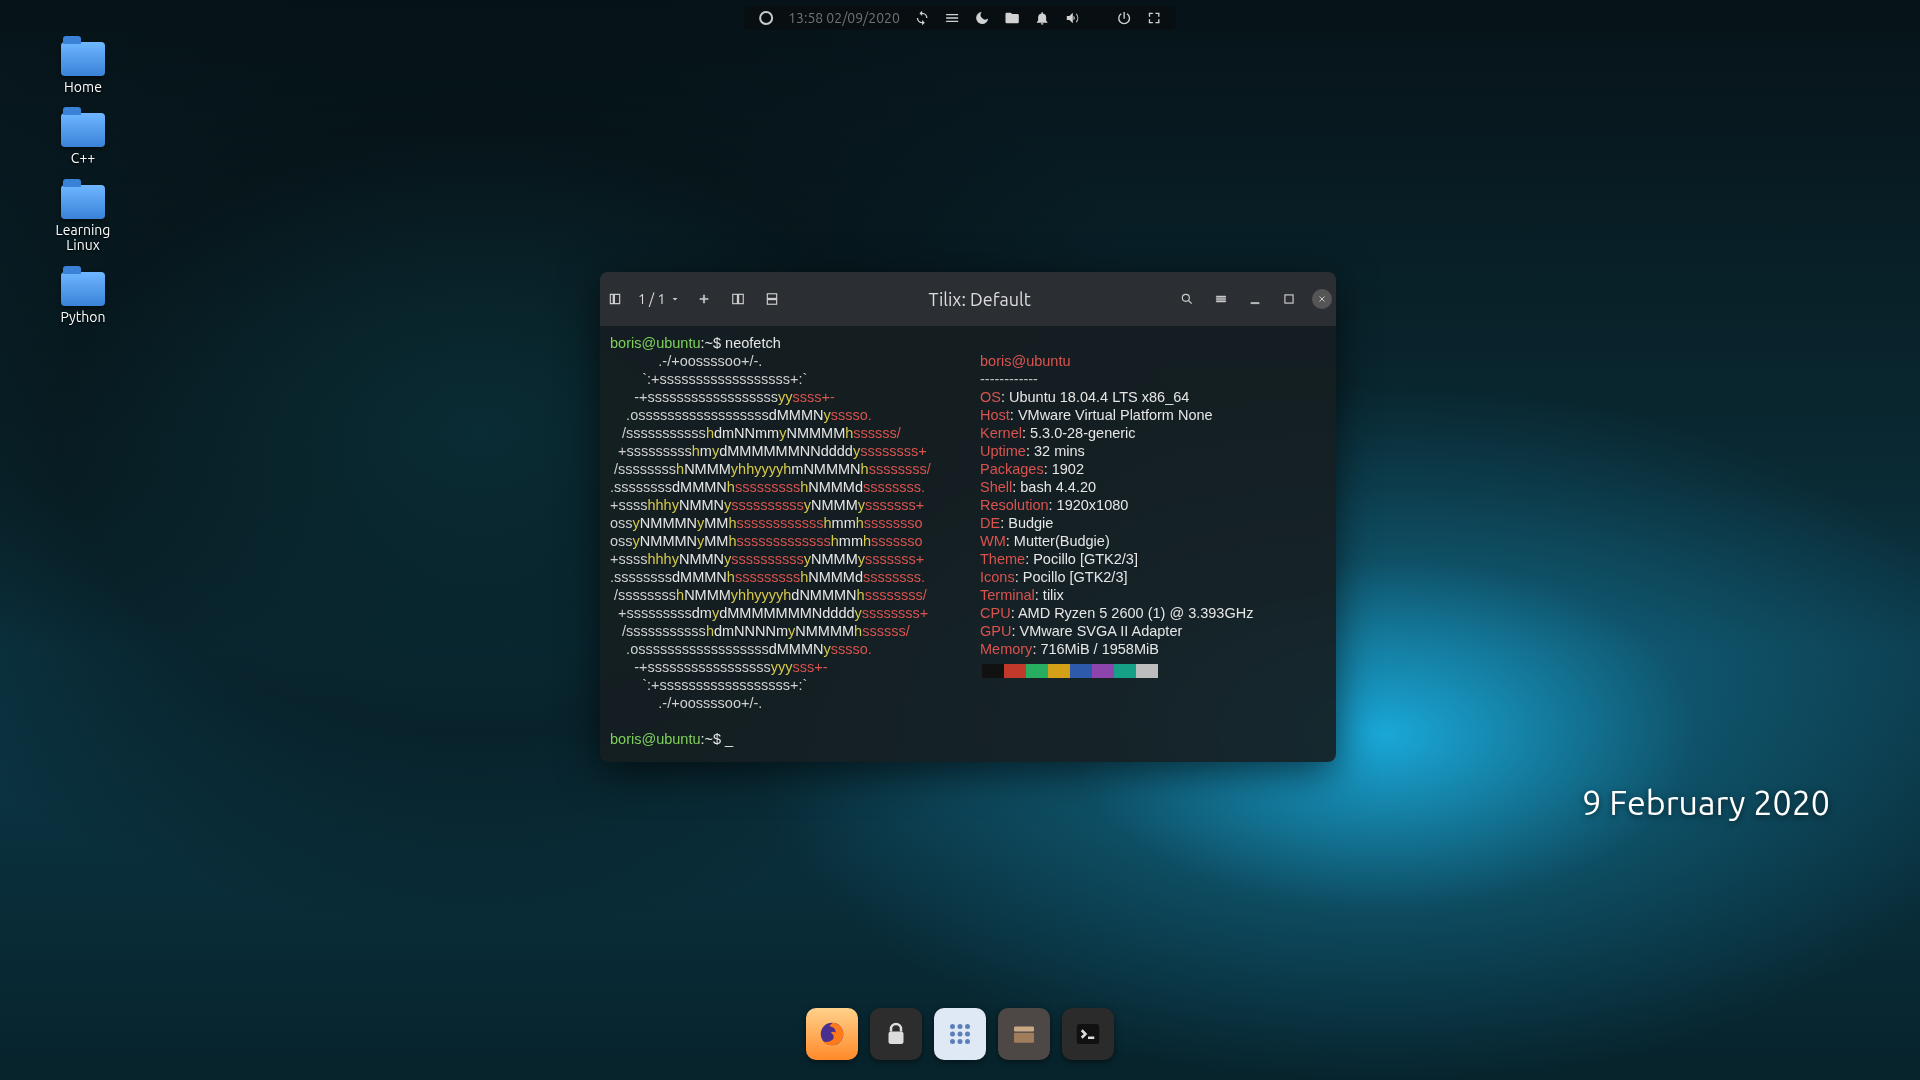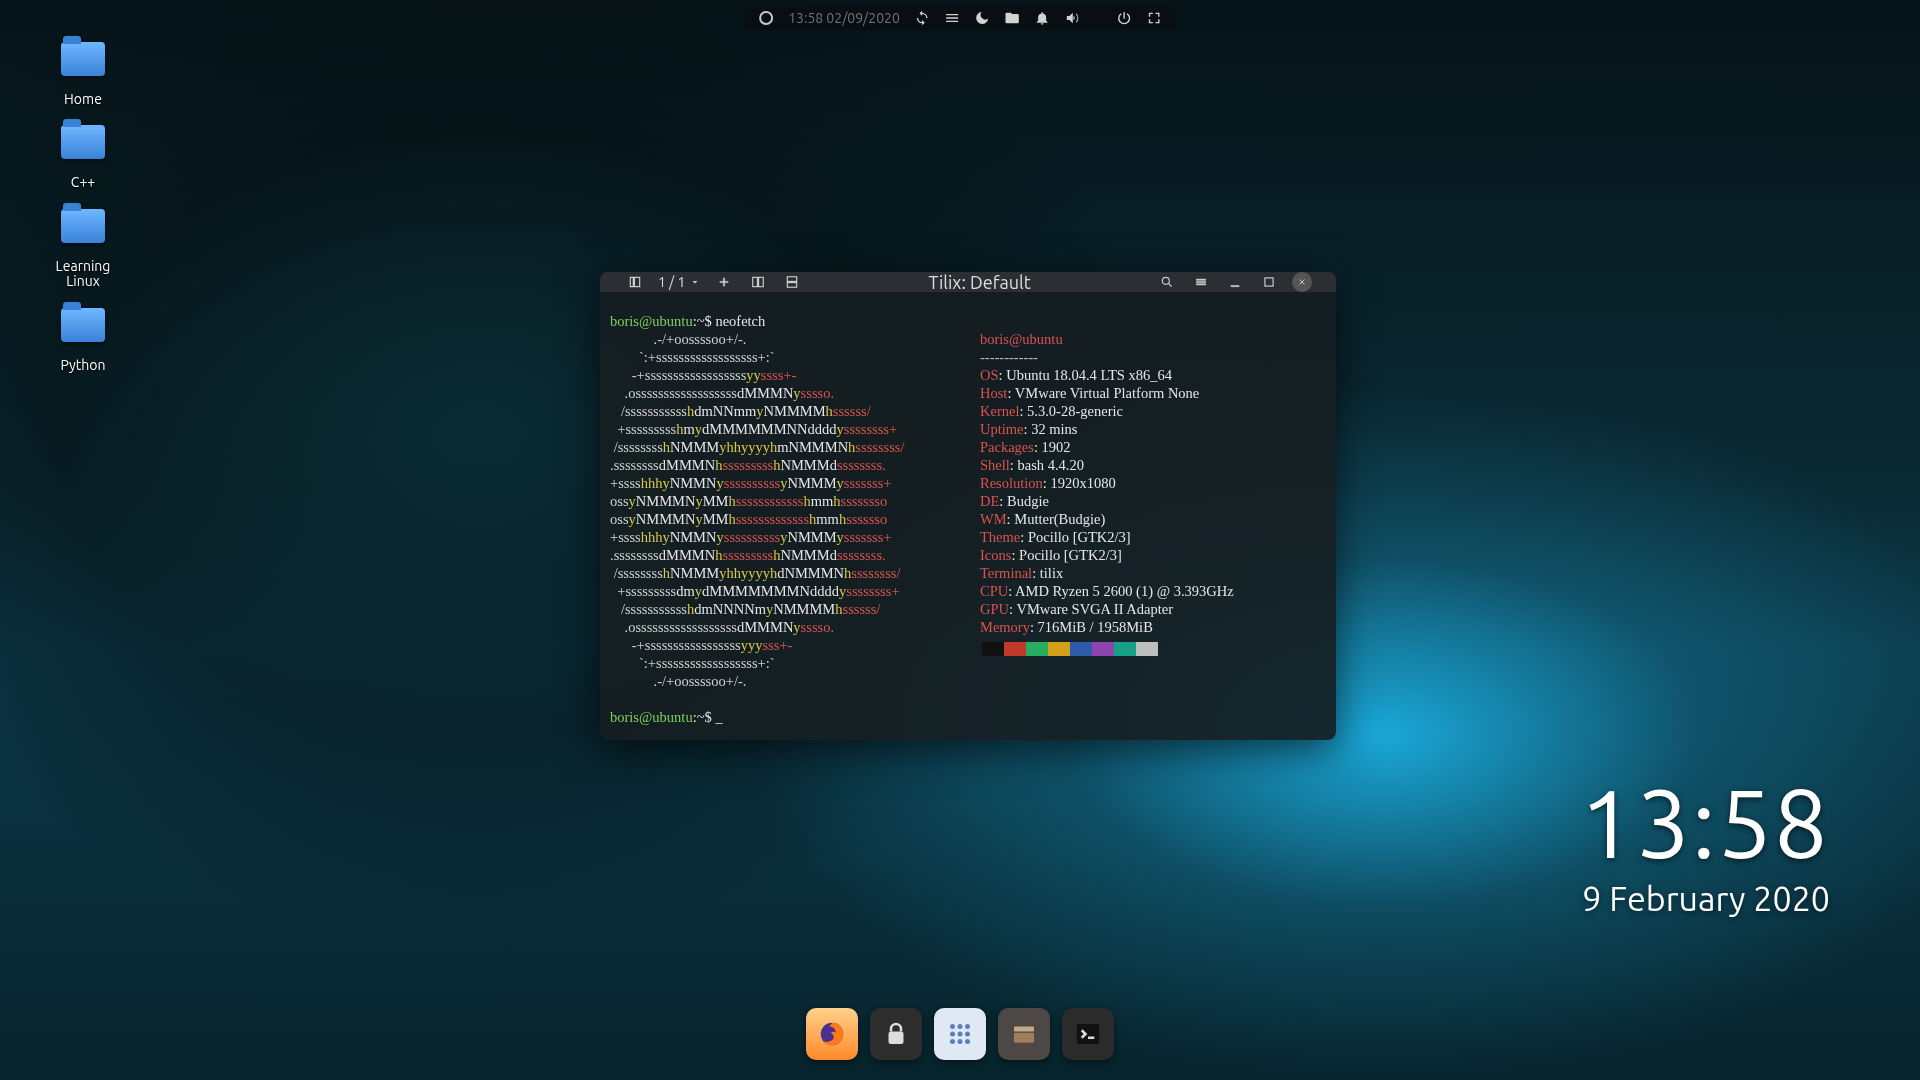--- a/index.html
+++ b/index.html
@@ -9,21 +9,21 @@
   background:
     radial-gradient(ellipse 900px 500px at 72% 68%, #1aa8d8 0%, rgba(26,168,216,0.25) 35%, rgba(5,30,40,0) 70%),
     radial-gradient(ellipse 700px 500px at 25% 40%, #0a2c34 0%, rgba(5,15,18,0.5) 60%, rgba(0,0,0,0) 100%),
     linear-gradient(180deg, #061318 0%, #0a2a34 45%, #0c3a4a 60%, #07232c 100%);
   position: relative;
   color: #fff;
 }
 
 
 .desktop-icons { position: absolute; top: 42px; left: 38px; display: flex; flex-direction: column; gap: 18px; }
-.di { width: 90px; display: flex; flex-direction: column; align-items: center; gap: 16px; cursor: pointer; }
+.di { width: 90px; display: flex; flex-direction: column; align-items: center; gap: 4px; cursor: pointer; }
 .folder-ic {
   width: 44px; height: 34px; border-radius: 4px;
   background: linear-gradient(180deg,#6fb7ff 0%, #3a82d8 100%);
   position: relative; box-shadow: 0 2px 4px rgba(0,0,0,.5);
 }
 .folder-ic::before{
   content:""; position:absolute; top:-6px; left:2px; width:18px; height:8px;
   background:#3a82d8; border-radius:3px 3px 0 0;
 }
 .di-label { font-size: 14px; color:#fff; text-shadow:0 1px 2px #000; text-align:center; line-height:1.1; }
@@ -45,33 +45,33 @@
 .desk-clock .d{ font-size:34px; margin-top:8px;}
 
 
 .term-window{
   position:absolute; left:600px; top:272px; width:736px;
   background: rgba(22,30,34,.92); border-radius:8px; overflow:hidden;
   box-shadow:0 10px 40px rgba(0,0,0,.6);
   display:flex; flex-direction:column;
 }
 .term-titlebar{
-  height:20px; background:#2b2f33; display:flex; align-items:center;
-  padding:0 24px; gap:12px; font-size:14px; color:#ddd;
+  height:54px; background:#2b2f33; display:flex; align-items:center;
+  padding:0 4px; gap:12px; font-size:14px; color:#ddd;
 }
 .tb-btn{ width:22px; height:22px; display:flex; align-items:center; justify-content:center; border-radius:4px; cursor:pointer;}
 .tb-btn svg{ width:14px; height:14px; fill:#ccc; stroke:#ccc;}
 .tb-sess{ display:flex; align-items:center; gap:4px; font-size:14px;}
 .tb-spacer{ flex:1; text-align:center; font-size:18px;}
 .tb-close{ width:20px; height:20px; border-radius:50%; background:#555; display:flex; align-items:center; justify-content:center; cursor:pointer;}
 .tb-close svg{ width:10px; height:10px; stroke:#ddd; stroke-width:2;}
 
 .term-body{
-  font-family:Liberation Serif, serif;
-  font-size:14.5px; line-height:18px; padding:20px 10px 14px;
+  font-family:Liberation Sans, sans-serif;
+  font-size:14.5px; line-height:18px; padding:8px 10px 14px;
   white-space:pre; color:#d0d0d0;
 }
 .term-body .row{ display:flex; }
 .term-body .left{ width:370px;}
 .term-body .right{ flex:1;}
 
 .g{ color:#7fd15a;} 
 .r{ color:#d9534f;} 
 .y{ color:#d7c94a;text-align:right;} 
 .w{ color:#e6e6e6;} 
@@ -256,21 +256,20 @@
 <span class="r">Icons</span><span class="w">: Pocillo [GTK2/3]</span>
 <span class="r">Terminal</span><span class="w">: tilix</span>
 <span class="r">CPU</span><span class="w">: AMD Ryzen 5 2600 (1) @ 3.393GHz</span>
 <span class="r">GPU</span><span class="w">: VMware SVGA II Adapter</span>
 <span class="r">Memory</span><span class="w">: 716MiB / 1958MiB</span>
 <div class="color-swatches"><span class="sw" style="background:#111"></span><span class="sw" style="background:#c0392b"></span><span class="sw" style="background:#27ae60"></span><span class="sw" style="background:#d4a017"></span><span class="sw" style="background:#2e5aac"></span><span class="sw" style="background:#8e44ad"></span><span class="sw" style="background:#16a085"></span><span class="sw" style="background:#bdbdbd"></span></div></div></div>
 <span class="g">boris@ubuntu</span><span class="w">:~$</span> <span class="w">_</span></div>
 </div>
 
 <div class="desk-clock">
-  <div class="t">13:58</div>
   <div class="d">9 February 2020</div>
 </div>
 
 <div class="dock">
   <div class="dock-item" style="background:linear-gradient(180deg,#ffd18a,#ff8a2a);">
     <svg viewBox="0 0 24 24">
         <circle cx="12" cy="12" r="9" fill="#4a2f8f"></circle>
         <path d="M12 3c5 0 9 4 9 9 0 5-4 9-9 9-3 0-5-1-7-3 3 1 6 0 8-2 1-2 0-4-2-5 1-1 3-1 4 0 0-3-2-5-5-5 1-2 3-3 2-3z" fill="#ff7b1a"></path>
       </svg>
   </div>

